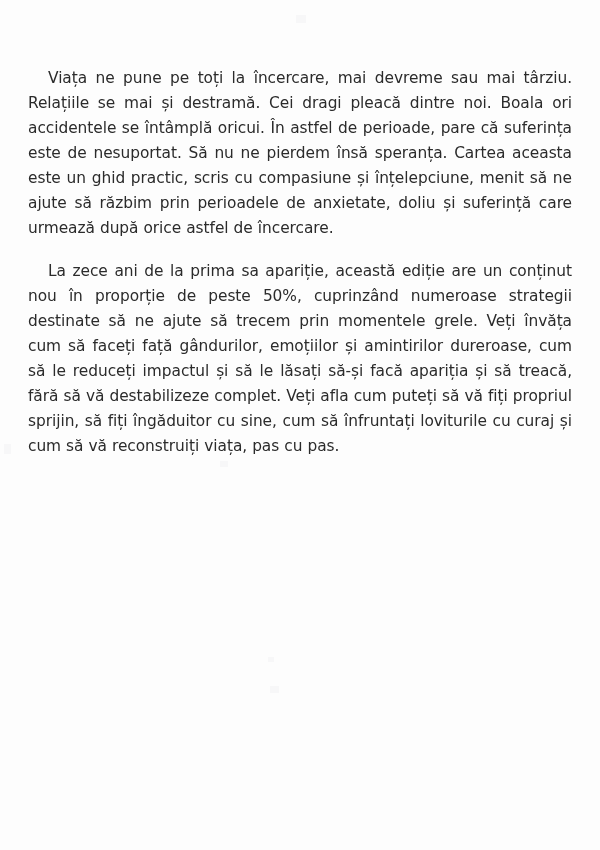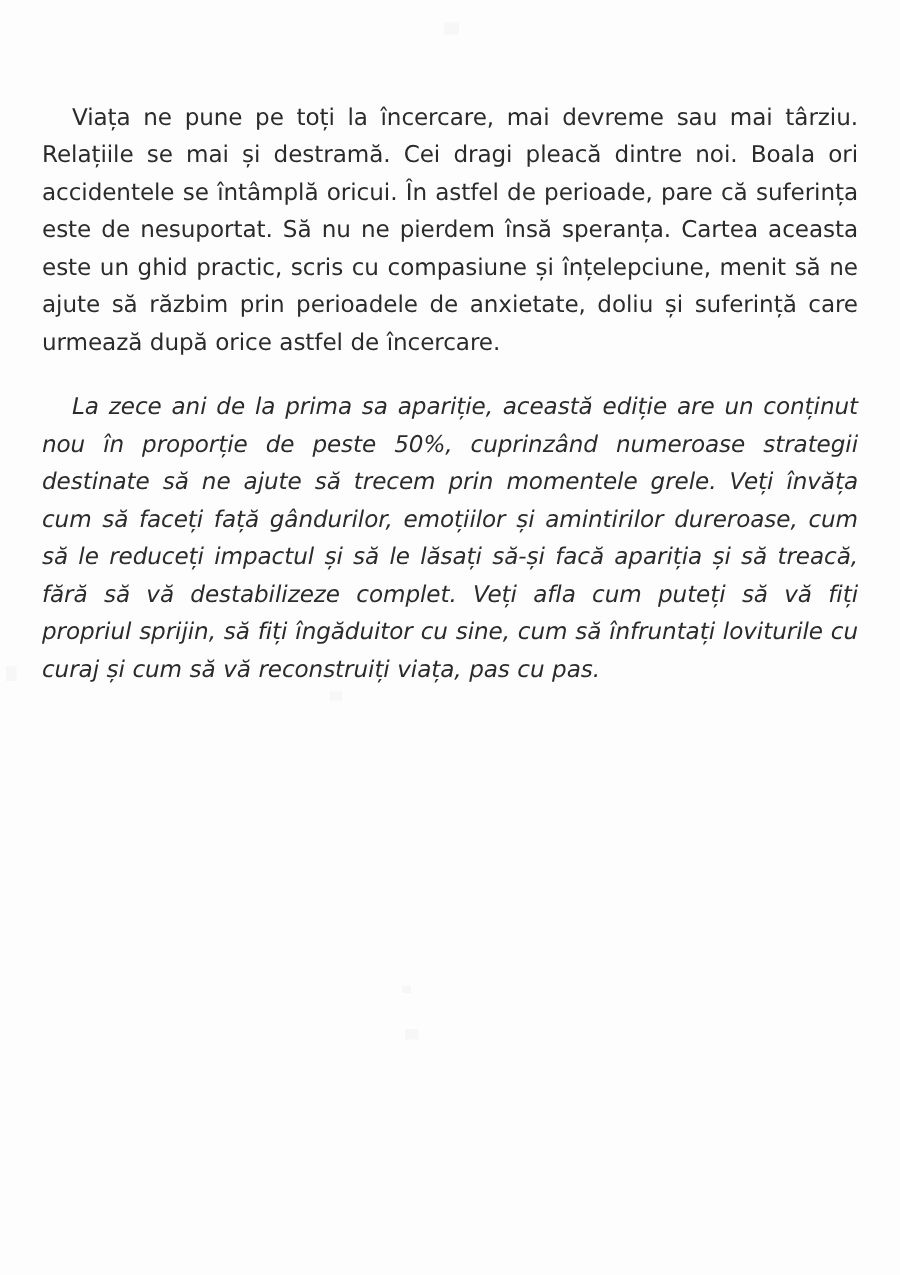--- a/index.html
+++ b/index.html
@@ -55,21 +55,20 @@
     line-height: 25px;
     color: #2b2b2b;
     font-weight: 400;
     letter-spacing: -0.05px;
     word-spacing: 0.2px;
     -webkit-font-smoothing: antialiased;
   }
 
   .paragraph:last-child {
     margin-bottom: 0;
-    font-style: italic;
   }
 </style>
 </head>
 <body>
 
 <div class="page">
 
   <div class="scan-artifact a1"></div>
   <div class="scan-artifact a2"></div>
   <div class="scan-artifact a3"></div>

